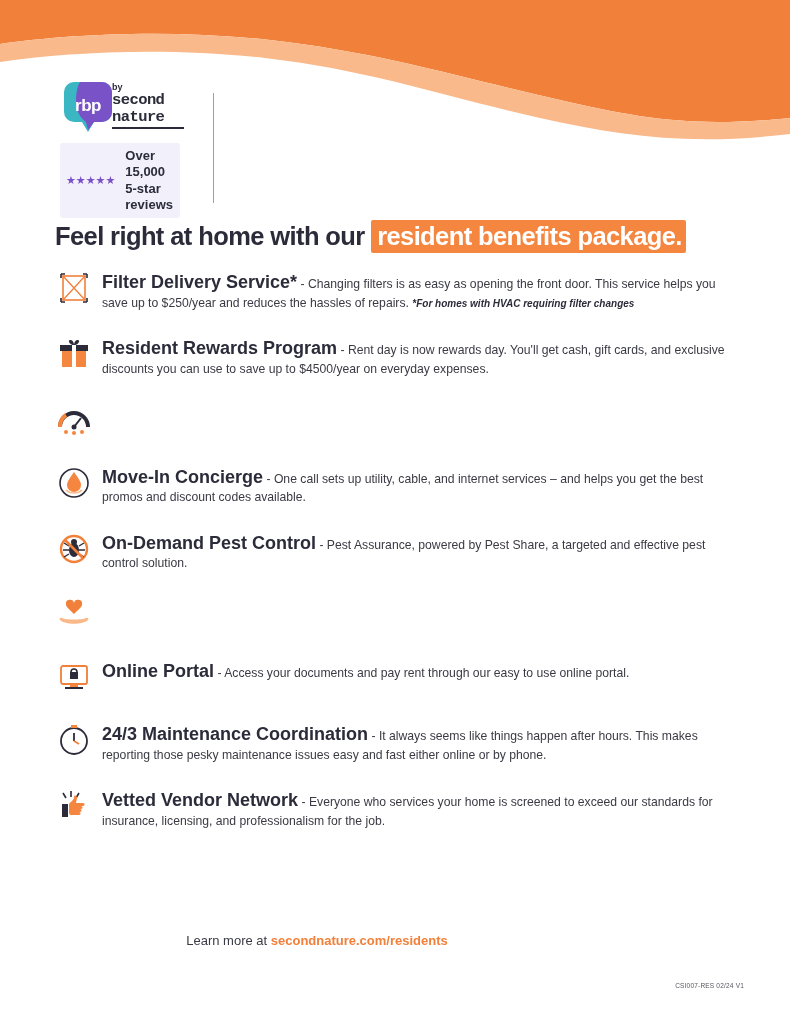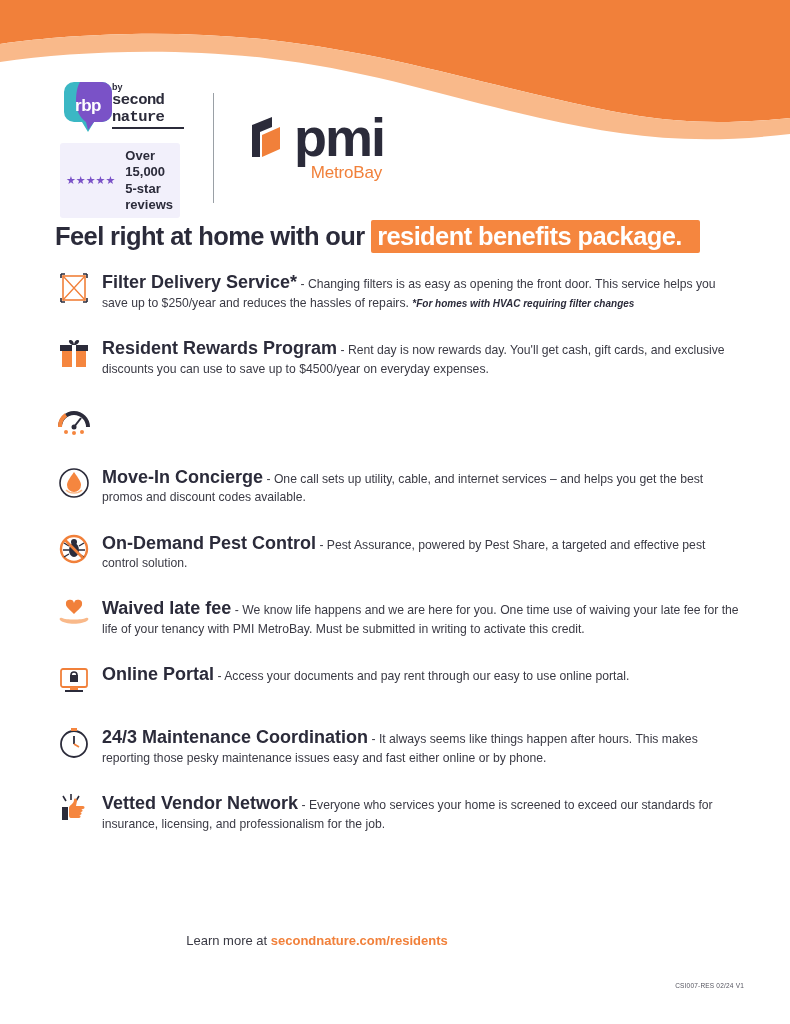--- a/index.html
+++ b/index.html
@@ -153,21 +153,21 @@
     left: 55px;
     font-size: 25.5px;
     font-weight: bold;
     color: #2b2b3a;
     letter-spacing: -0.6px;
     white-space: nowrap;
   }
   .headline .hl {
     background: #f5863f;
     color: #ffffff;
-    padding: 2px 18px 3px 6px;
+    padding: 2px 4px 3px 6px;
     border-radius: 2px;
   }
 
   
   .benefits {
     position: absolute;
     top: 268px;
     left: 52px;
     width: 688px;
   }
@@ -260,32 +260,20 @@
         <div class="stars">★★★★★</div>
         <div class="reviews-text">
           <div>Over 15,000</div>
           <div>5-star reviews</div>
         </div>
       </div>
     </div>
 
     <div class="divider"></div>
 
-    <div class="pmi-block">
-      <div class="pmi-row">
-        <div class="pmi-mark">
-          <svg width="40" height="46" viewBox="0 0 40 46" xmlns="http://www.w3.org/2000/svg">
-            <path d="M6,42 L6,10 L26,2 L26,12 L14,17 L14,42 Z" fill="#2b2b3a"></path>
-            <path d="M16,20 L34,12 L34,34 L16,42 Z" fill="#f1803a"></path>
-          </svg>
-        </div>
-        <div class="pmi-word">pmi</div>
-      </div>
-      <div class="pmi-sub">MetroBay</div>
-    </div>
 
   </div>
 
   <div class="headline">
     <span>Feel right at home with our </span><span class="hl">resident benefits package.</span>
   </div>
 
   <div class="benefits">
 
     <div class="benefit">
@@ -361,23 +349,20 @@
       </div>
     </div>
 
     <div class="benefit">
       <div class="b-icon">
         <svg width="36" height="32" viewBox="0 0 36 32" xmlns="http://www.w3.org/2000/svg">
           <path d="M18,16 C13,11 10,9 10,6.5 A4,4 0 0 1 18,5 A4,4 0 0 1 26,6.5 C26,9 23,11 18,16 Z" fill="#f1803a"></path>
           <path d="M4,22 C9,27 27,27 32,22 C33,21 32,19 30,20 C26,22 10,22 6,20 C4,19 3,21 4,22 Z" fill="#f9b98a"></path>
         </svg>
       </div>
-      <div class="b-body">
-        <span class="b-title">Waived late fee</span><span> - </span><span>We know life happens and we are here for you. One time use of waiving your late fee for the life of your tenancy with PMI MetroBay. Must be submitted in writing to activate this credit.</span>
-      </div>
     </div>
 
     <div class="benefit">
       <div class="b-icon">
         <svg width="34" height="32" viewBox="0 0 34 32" xmlns="http://www.w3.org/2000/svg">
           <rect x="4" y="5" width="26" height="18" rx="2" fill="none" stroke="#f1803a" stroke-width="1.8"></rect>
           <rect x="13" y="23" width="8" height="4" fill="#f5863f"></rect>
           <rect x="8" y="26" width="18" height="2" fill="#2b2b3a"></rect>
           <rect x="13" y="11" width="8" height="7" fill="#2b2b3a"></rect>
           <path d="M14,11 A3,3 0 0 1 20,11" fill="none" stroke="#2b2b3a" stroke-width="1.6"></path>

